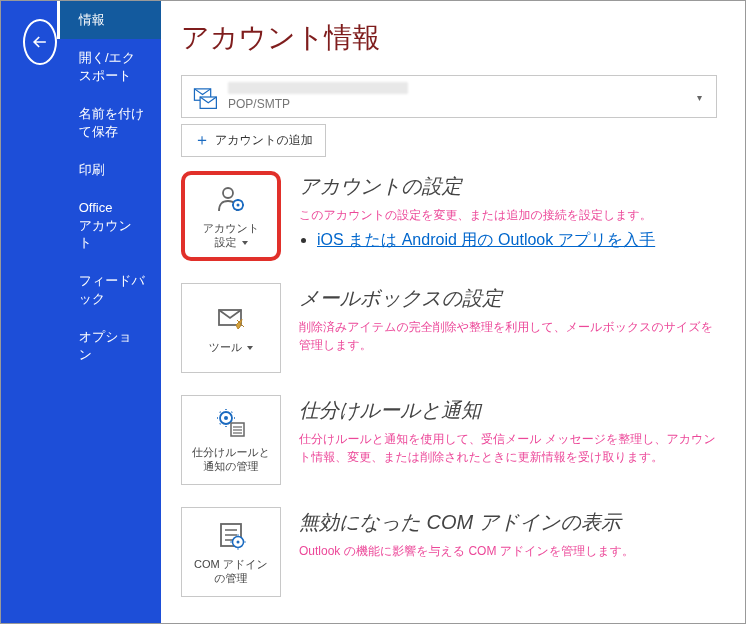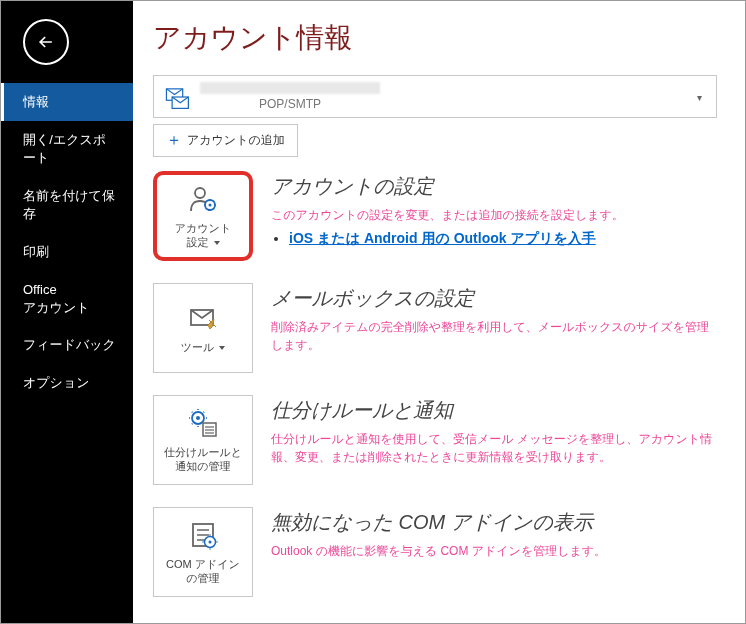--- a/index.html
+++ b/index.html
@@ -1,44 +1,44 @@
 <!DOCTYPE html>
 <html><head>
 <meta charset="utf-8">
 <style>
 * { box-sizing: border-box; margin: 0; padding: 0; }
 body { font-family: 'Yu Gothic UI', 'Meiryo', sans-serif; font-size: 13px; color: #333; background: #fff; width: 746px; height: 624px; overflow: hidden; border: 1px solid #999; }
 .container { display: flex; height: 100%; }
-.sidebar { width: 132px; background: #000000; color: #fff; flex-shrink: 0; display: flex; flex-direction: column; }
+.sidebar { width: 160px; background: #1d4ed8; color: #fff; flex-shrink: 0; display: flex; }
 .back-btn { width: 46px; height: 46px; border: 2px solid #fff; border-radius: 50%; margin: 18px 0 18px 22px; display: flex; align-items: center; justify-content: center; cursor: pointer; }
 .back-btn svg { width: 20px; height: 20px; }
 .nav-item { padding: 10px 16px 10px 22px; font-size: 13px; cursor: pointer; color: #fff; }
 .nav-item.active { background: #135a9e; border-left: 3px solid #fff; padding-left: 19px; }
 .nav-item.disabled { color: #9cc3e8; cursor: default; }
 .nav-item.multiline { line-height: 1.35; }
 .main { flex: 1; padding: 18px 28px 18px 20px; overflow-y: auto; }
 .page-title { font-size: 28px; font-weight: 300; color: #7f1d1d; margin-bottom: 18px; }
-.account-row { border: 1px solid #c8c8c8; padding: 6px 10px; display: flex; align-items: center; position: relative; margin-bottom: 6px; text-align: center; }
+.account-row { border: 1px solid #c8c8c8; padding: 6px 10px; display: flex; align-items: center; position: relative; margin-bottom: 6px; }
 .account-email-icon { width: 26px; height: 26px; margin-right: 10px; flex-shrink: 0; }
 .account-email-blur { background: #e8e8e8; width: 180px; height: 12px; border-radius: 1px; margin-bottom: 3px; filter: blur(1px); }
 .account-proto { font-size: 12px; color: #757575; }
 .account-caret { position: absolute; right: 14px; top: 50%; transform: translateY(-50%); font-size: 10px; color: #666; }
 .add-account-btn { border: 1px solid #c8c8c8; padding: 5px 12px; font-size: 12px; display: inline-flex; align-items: center; gap: 5px; cursor: pointer; margin-bottom: 14px; }
 .add-account-btn .plus { color: #1a6ac0; font-size: 16px; font-weight: 300; }
 .section { display: flex; gap: 18px; margin-bottom: 22px; align-items: flex-start; }
 .section-btn { width: 100px; height: 90px; border: 1px solid #c8c8c8; display: flex; flex-direction: column; align-items: center; justify-content: center; gap: 6px; cursor: pointer; flex-shrink: 0; background: #fff; }
 .section-btn.highlighted { border: 4px solid #e1302a; border-radius: 10px; }
 .section-btn .btn-icon { width: 32px; height: 32px; display: flex; align-items: center; justify-content: center; }
 .section-btn .btn-label { font-size: 11px; text-align: center; line-height: 1.3; color: #444; }
 .section-btn .btn-label.chevron::after { content: ''; display: inline-block; width: 0; height: 0; border-left: 3px solid transparent; border-right: 3px solid transparent; border-top: 4px solid #555; margin-left: 2px; vertical-align: middle; }
 .section-text { flex: 1; padding-top: 2px; }
 .section-title { font-size: 20px; color: #444; margin-bottom: 6px; font-weight: 400; font-style: italic; }
 .section-desc { font-size: 12px; color: #ec4899; line-height: 1.5; }
 .bullet-list { margin-top: 6px; padding-left: 18px; }
-.bullet-list li { font-size: 14px; font-weight: bold; }
+.bullet-list li { font-size: 16px; }
 .bullet-list a { color: #0066cc; text-decoration: underline; }
 </style>
 </head>
 <body>
 
 <div class="container">
   <div class="sidebar">
     <div class="back-btn">
       <svg viewBox="0 0 24 24" fill="none" stroke="#fff" stroke-width="2">
           <path d="M19 12H5M11 18l-6-6 6-6"></path>

